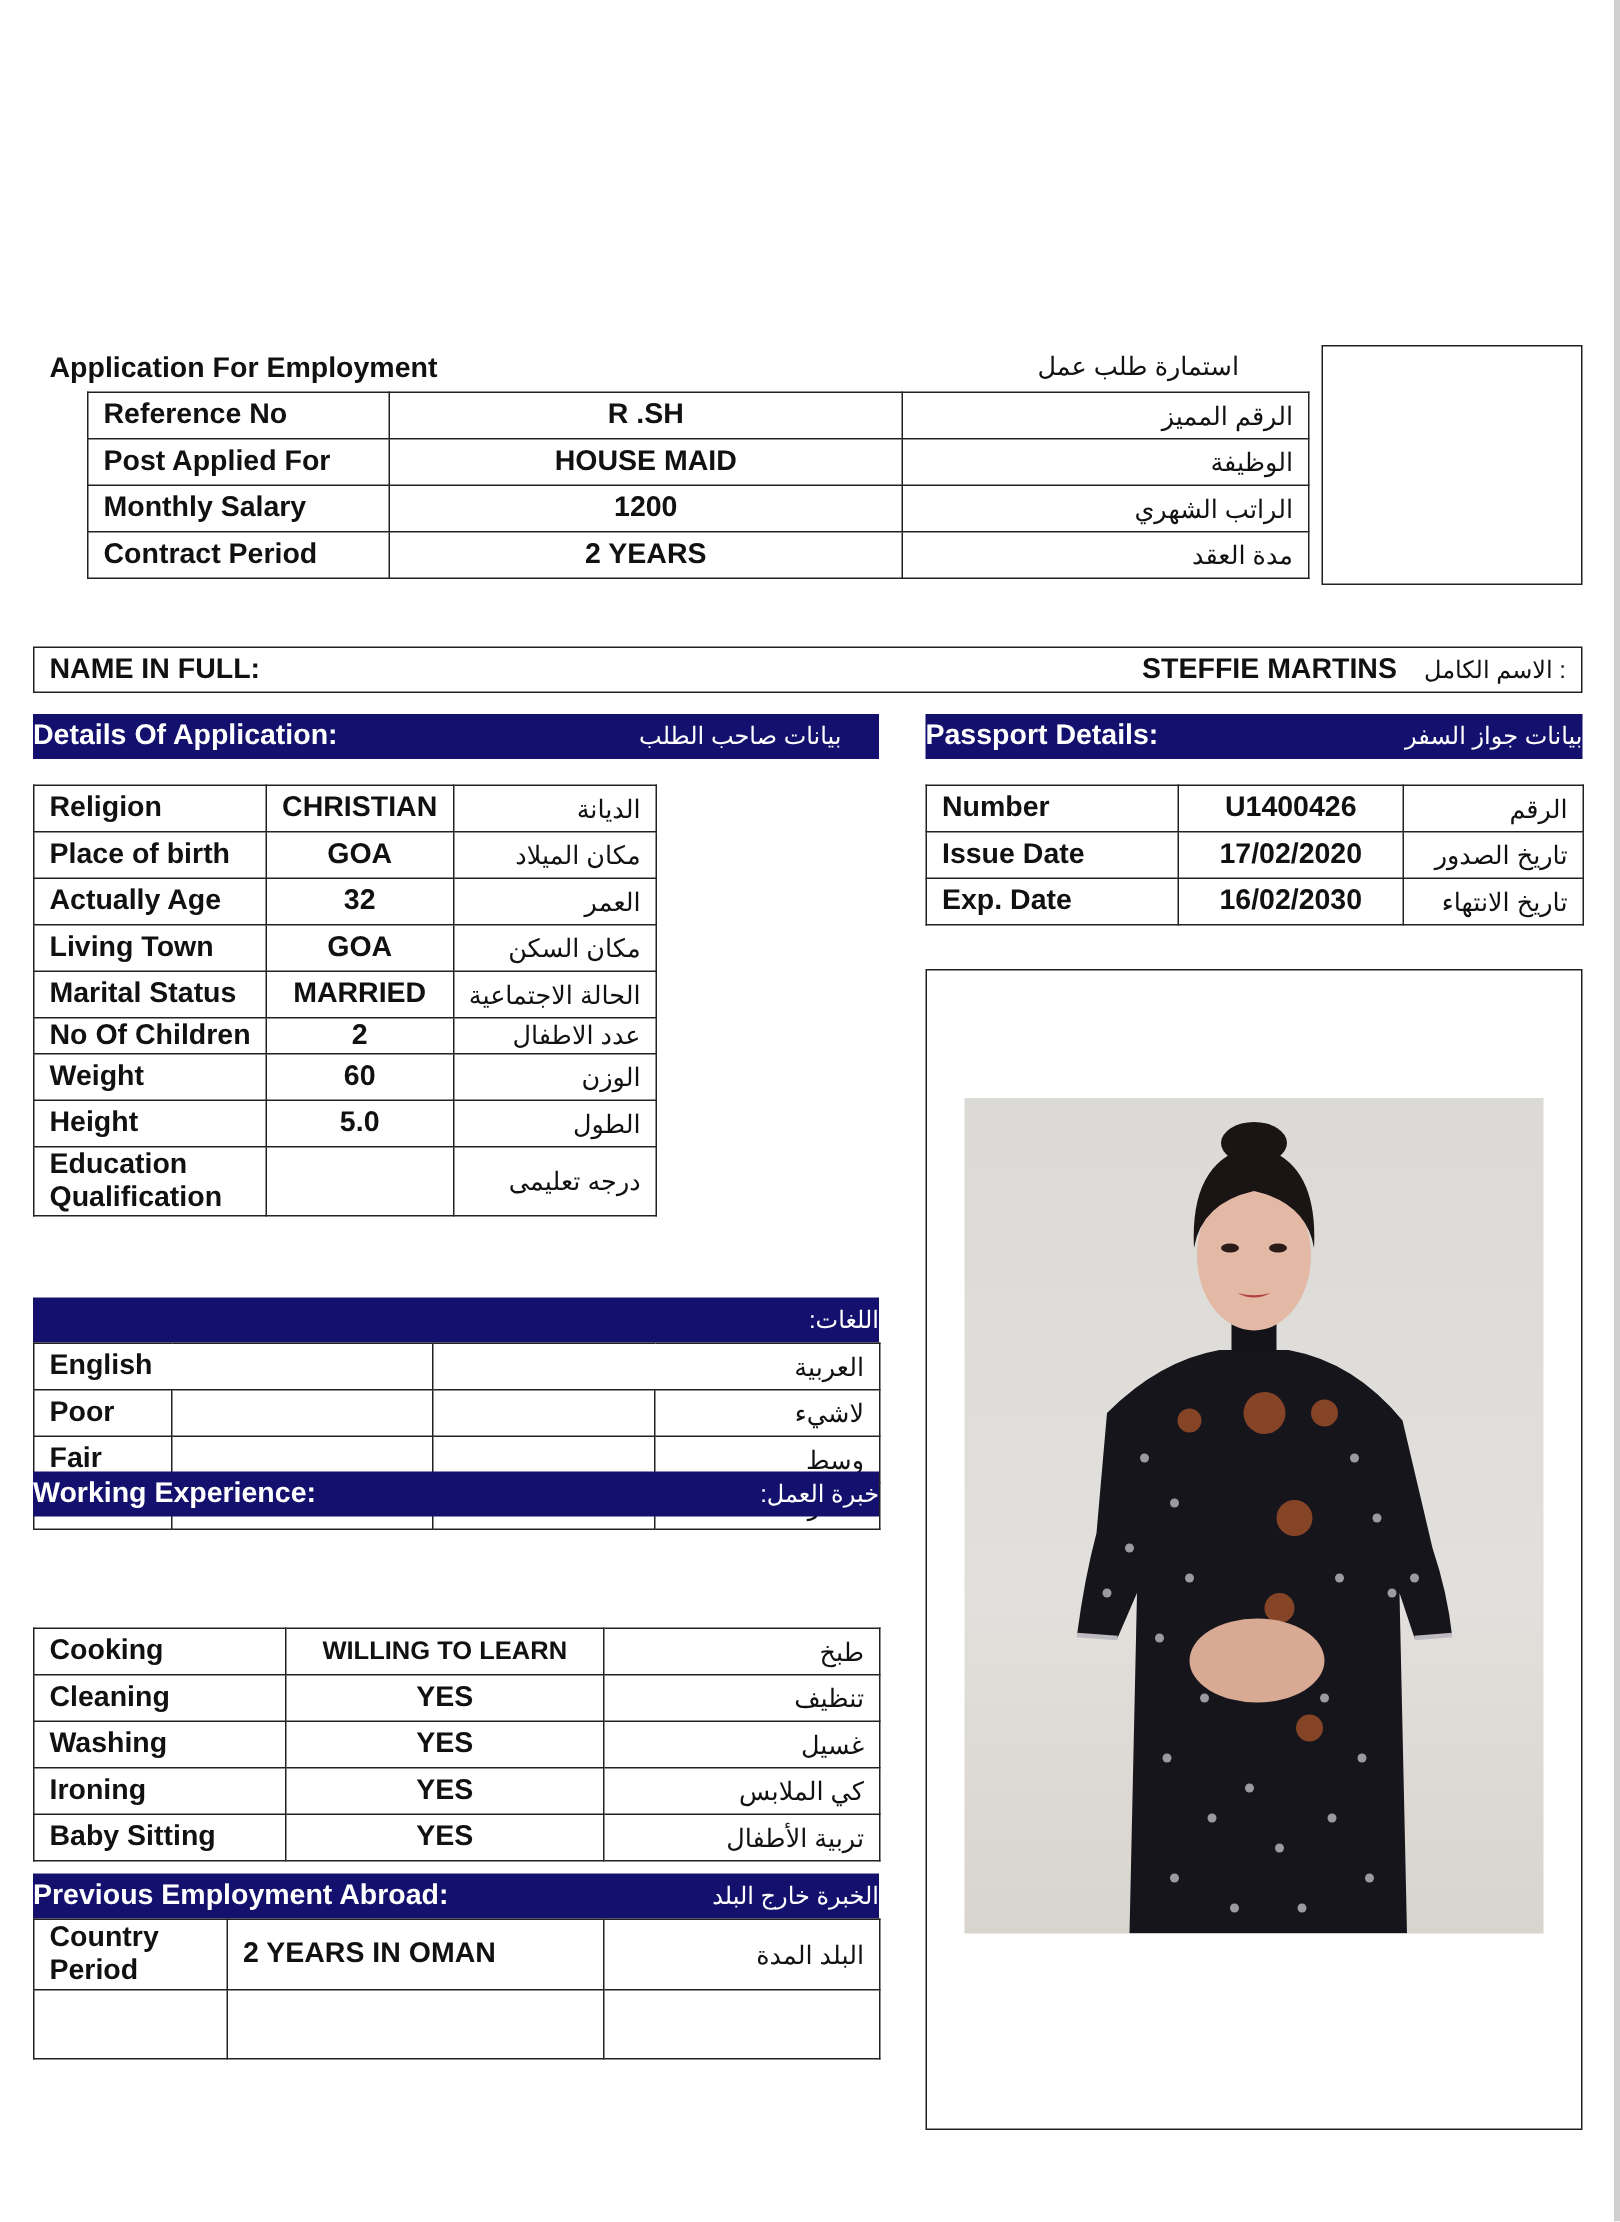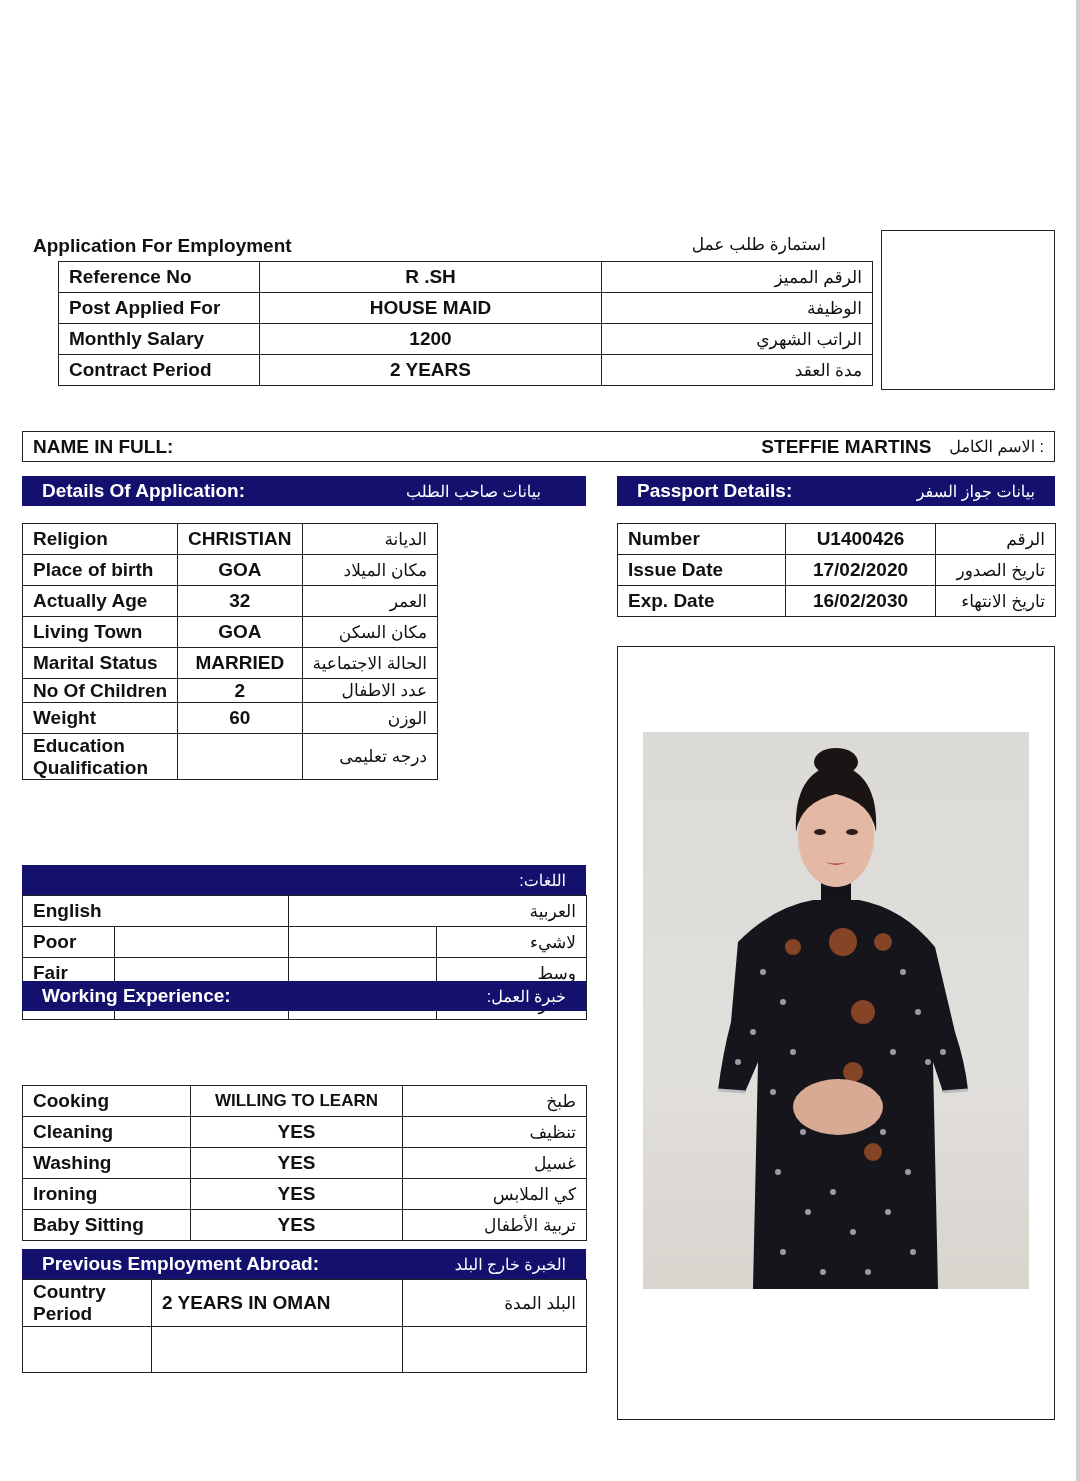--- a/index.html
+++ b/index.html
@@ -10,21 +10,21 @@
   .title-en { left: 33px; top: 235px; font-size: 19px; }
   .title-ar { left: 620px; top: 234px; width: 206px; text-align: right; font-size: 17px; font-weight: normal; direction: rtl; }
   table { border-collapse: collapse; position: absolute; }
   td { border: 1.5px solid #222; padding: 0 10px; height: 31px; vertical-align: middle; white-space: nowrap; }
   td.c { text-align: center; }
   td.ar { text-align: right; direction: rtl; font-weight: normal; font-size: 17px; }
   .photo-small { left: 881px; top: 230px; width: 174px; height: 160px; border: 1.5px solid #222; }
   .name-box { left: 22px; top: 431px; width: 1033px; height: 31px; border: 1.5px solid #222; display: flex; align-items: center; padding: 0 10px; justify-content: space-between; }
   .name-right { display: flex; align-items: center; gap: 18px; }
   .name-ar { font-weight: normal; font-size: 16px; direction: rtl; }
-  .bar { position: absolute; background: #14116e; color: #fff; height: 30px; display: flex; align-items: center; justify-content: space-between; padding: 0 20px; font-size: 19px; }
+  .bar { position: absolute; background: #14116e; color: #fff; height: 30px; display: flex; align-items: center; justify-content: space-between; padding: 0 0; font-size: 19px; }
   .bar .ar { font-weight: normal; font-size: 16px; direction: rtl; }
   .photo-frame { left: 617px; top: 646px; width: 438px; height: 774px; border: 1.5px solid #222; }
   .photo { position: absolute; left: 25px; top: 85px; width: 386px; height: 557px; background: linear-gradient(180deg,#dcdad6 0%,#e2e0dc 60%,#d8d4ce 100%); overflow: hidden; }
   .photo svg { position: absolute; left: 0; top: 0; }
 </style>
 </head>
 <body>
 
 <div class="scrollbar"></div>
 
@@ -104,20 +104,25 @@
   </tr>
   <tr>
     <td style="height:24px;">No Of Children</td>
     <td class="c" style="height:24px;">2</td>
     <td class="ar" style="height:24px;">عدد الاطفال</td>
   </tr>
   <tr>
     <td>Weight</td>
     <td class="c">60</td>
     <td class="ar">الوزن</td>
+  </tr>
+  <tr>
+    <td>Height</td>
+    <td class="c">5.0</td>
+    <td class="ar">الطول</td>
   </tr>
   <tr>
     <td style="height:46px; line-height:22px;"><span>Education</span><br><span>Qualification</span></td>
     <td class="c" style="height:46px;"></td>
     <td class="ar" style="height:46px;">درجه تعليمى</td>
   </tr>
 </tbody>
   </table>
 
 <table style="left:617px; top:523px;">

